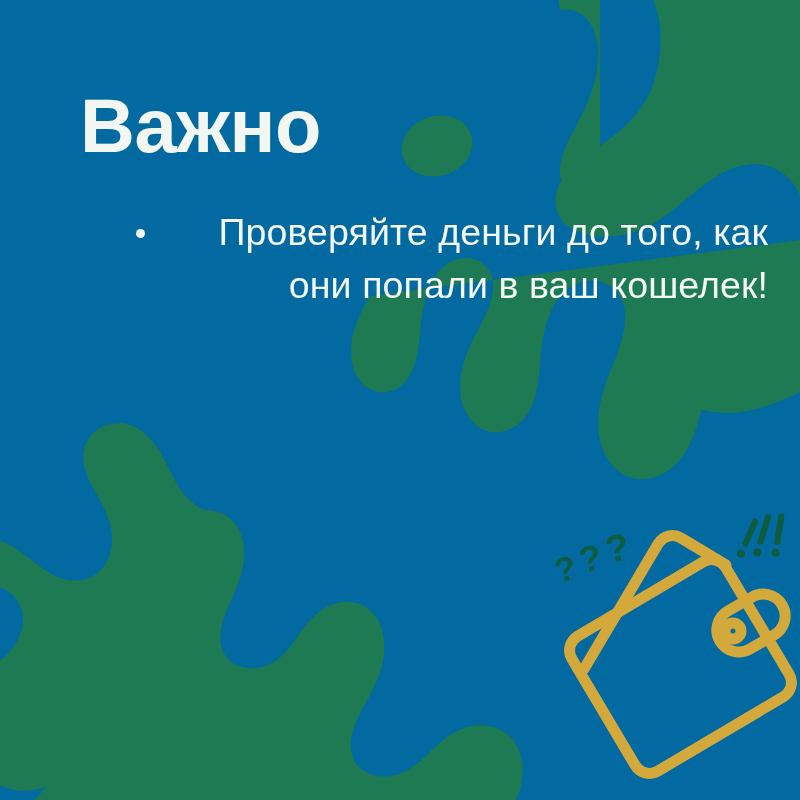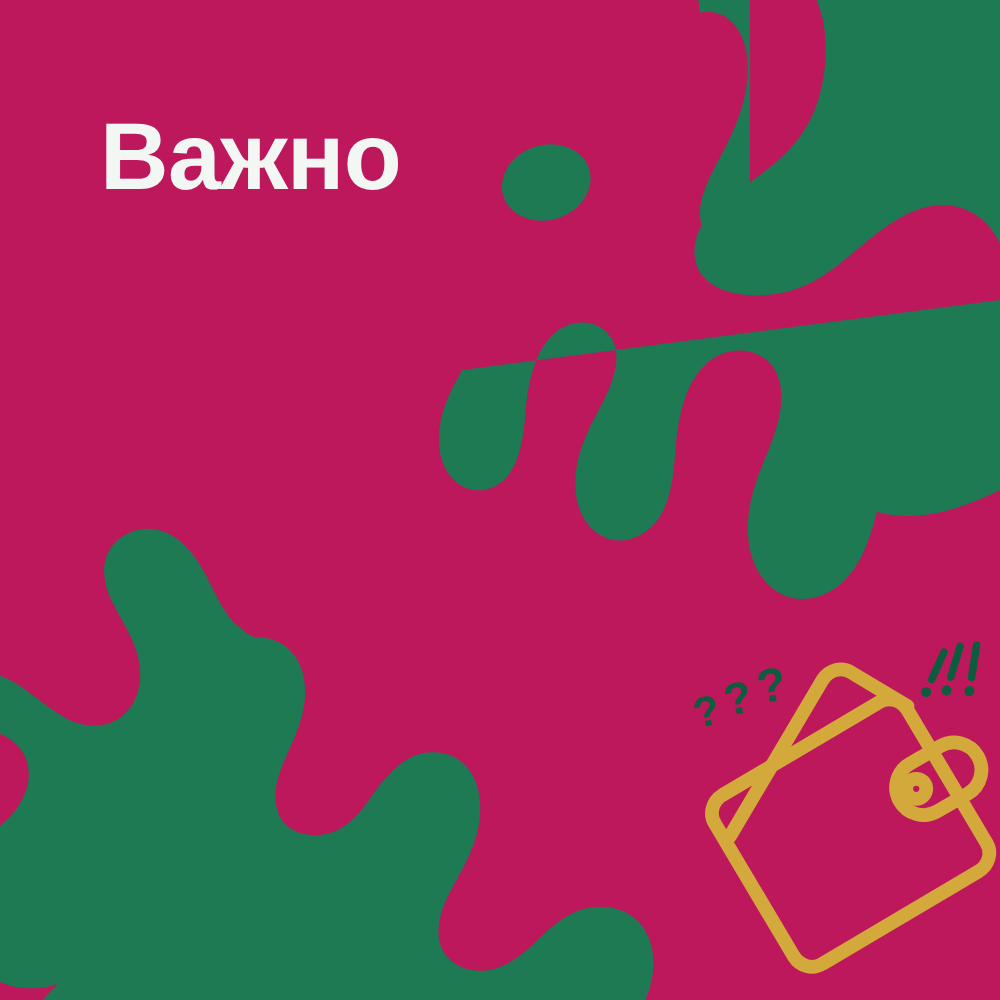--- a/index.html
+++ b/index.html
@@ -6,21 +6,21 @@
   html, body {
     margin: 0;
     padding: 0;
     background: #2b2b2b;
   }
   #card {
     position: relative;
     width: 800px;
     height: 800px;
     overflow: hidden;
-    background: #be185d;
+    background: #0369a1;
     font-family: "Liberation Sans", "DejaVu Sans", sans-serif;
     text-align: right;
     -webkit-font-smoothing: antialiased;
   }
 
   
   #bg-splats {
     position: absolute;
     left: 0; top: 0;
     width: 800px; height: 800px;
@@ -176,20 +176,24 @@
 
       <ellipse cx="30" cy="742" rx="58" ry="48" transform="rotate(-14 30 742)"></ellipse>
     </g>
   </svg>
 
   <div id="content">
 
     <h1 id="page-title">Важно</h1>
 
     <ul id="bullet-list">
+      <li class="bullet-item">
+        <span class="bullet-marker"></span>
+        <span class="bullet-text">Проверяйте деньги до того, как они попали в ваш кошелек!</span>
+      </li>
     </ul>
   </div>
 
   <svg id="wallet-illustration" viewBox="0 0 270 300" aria-hidden="true">
 
     <g fill="#0E5C3E" font-family="Liberation Sans, DejaVu Sans, sans-serif" font-weight="bold">
       <text x="18" y="78" font-size="34" transform="rotate(-14 18 78)">?</text>
       <text x="42" y="68" font-size="36" transform="rotate(-12 42 68)">?</text>
       <text x="68" y="58" font-size="38" transform="rotate(-10 68 58)">?</text>
     </g>

